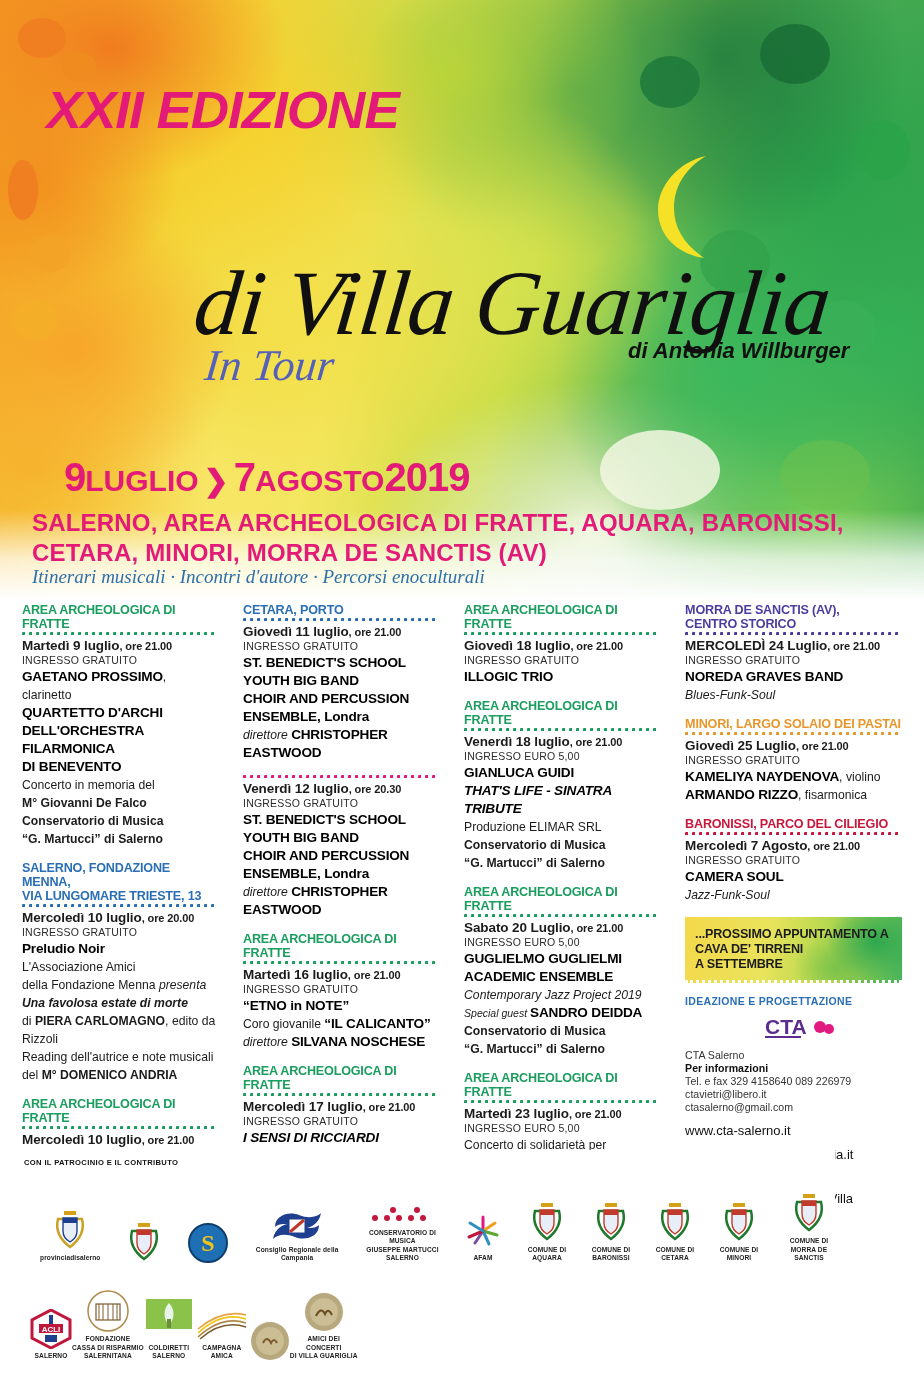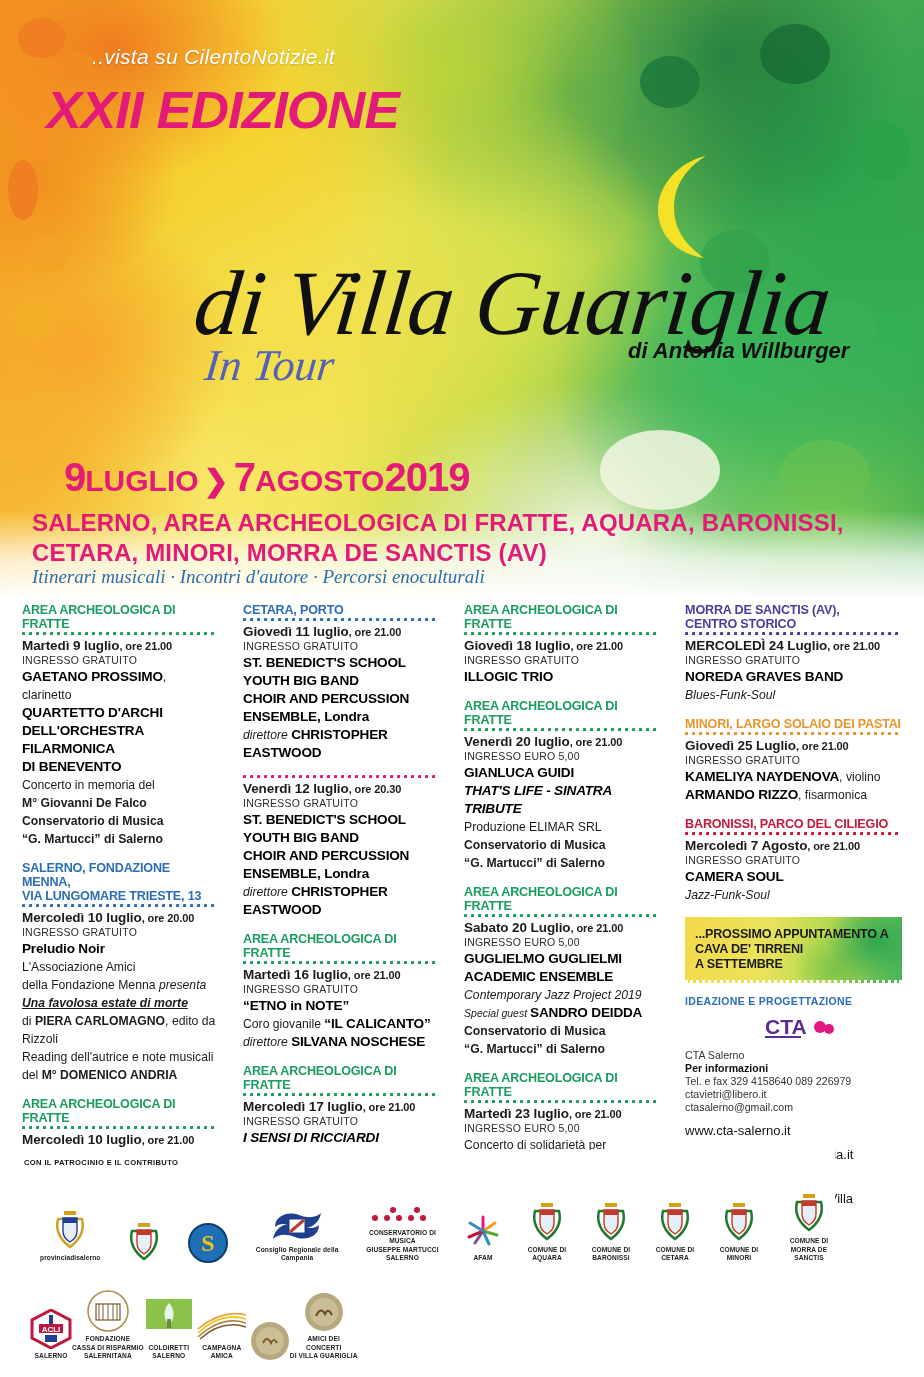--- a/index.html
+++ b/index.html
@@ -125,21 +125,21 @@
     letter-spacing:-0.1px;
   }
   .ev .when .small{ font-size:11px; font-weight:bold; }
   .ev .price{
     font-size:10.5px; color:#2b2b2b; letter-spacing:.2px; line-height:13px;
     text-transform:uppercase;
   }
   .ev .ln{ font-size:12.2px; line-height:14.6px; color:#1b1b1b; }
   .ev .b{ font-weight:bold; }
   .ev .i{ font-style:italic; }
-  .ev .bi{ font-weight:bold; font-style:italic;text-decoration:underline; }
+  .ev .bi{ font-weight:bold; font-style:italic; }
   .ev .sm{ font-size:10.5px; }
   .ev .big{ font-size:13.6px; font-weight:bold; letter-spacing:-0.2px; }
 
   .g{ color:#1a9d5e; }   
   .b1{ color:#2a6fb5; }  
   .p{ color:#e2197f; }   
   .v{ color:#4a3d9e; }   
   .o{ color:#e8962b; }   
   .r{ color:#c8173c; }   
 
@@ -204,21 +204,20 @@
   <div class="blob" style="left:30px;top:236px;width:40px;height:36px;background:#f3a426;"></div>
   <div class="blob" style="left:12px;top:300px;width:46px;height:40px;background:#f5ae28;"></div>
   <div class="blob" style="left:640px;top:56px;width:60px;height:52px;background:#1e7a3b;opacity:.85;"></div>
   <div class="blob" style="left:760px;top:24px;width:70px;height:60px;background:#186c35;opacity:.8;"></div>
   <div class="blob" style="left:856px;top:120px;width:54px;height:60px;background:#2aa349;opacity:.8;"></div>
   <div class="blob" style="left:700px;top:230px;width:70px;height:64px;background:#2f9e48;opacity:.55;"></div>
   <div class="blob" style="left:812px;top:300px;width:64px;height:60px;background:#3cb25a;opacity:.6;"></div>
   <div class="blob" style="left:780px;top:440px;width:90px;height:70px;background:#6dc24e;opacity:.55;"></div>
   <div class="blob" style="left:600px;top:430px;width:120px;height:80px;background:#f3f7e2;opacity:.85;"></div>
 
-  <div class="src-line">..vista su CilentoNotizie.it</div>
   <div class="edizione">XXII EDIZIONE</div>
 
   <svg class="moon" viewBox="0 0 72 110">
     <path d="M58 4 C30 10 10 34 10 58 C10 82 28 102 56 106 C36 92 26 76 26 56 C26 34 38 16 58 4 Z" fill="#f5e226"></path>
   </svg>
 
   <div class="title-script">di Villa Guariglia</div>
   <div class="title-intour">In Tour</div>
   <div class="title-author">di Antonia Willburger</div>
 
@@ -346,21 +345,21 @@
         <div class="dotline g"></div>
         <div class="when"><span>Giovedì 18 luglio</span><span class="small">, ore 21.00</span></div>
         <div class="price">Ingresso gratuito</div>
         <div><span class="big">ILLOGIC TRIO</span></div>
       </div>
       <div class="ev">
         <div class="venue g">
           <div>AREA ARCHEOLOGICA DI FRATTE</div>
         </div>
         <div class="dotline g"></div>
-        <div class="when"><span>Venerdì 20 luglio</span><span class="small">, ore 21.00</span></div>
+        <div class="when"><span>Venerdì 18 luglio</span><span class="small">, ore 21.00</span></div>
         <div class="price">Ingresso euro 5,00</div>
         <div><span class="big">GIANLUCA GUIDI</span></div>
         <div><span class="big i">THAT'S LIFE - SINATRA TRIBUTE</span></div>
         <div><span class="ln">Produzione ELIMAR SRL</span></div>
         <div><span class="ln b">Conservatorio di Musica</span></div>
         <div><span class="ln b">“G. Martucci” di Salerno</span></div>
       </div>
       <div class="ev">
         <div class="venue g">
           <div>AREA ARCHEOLOGICA DI FRATTE</div>

